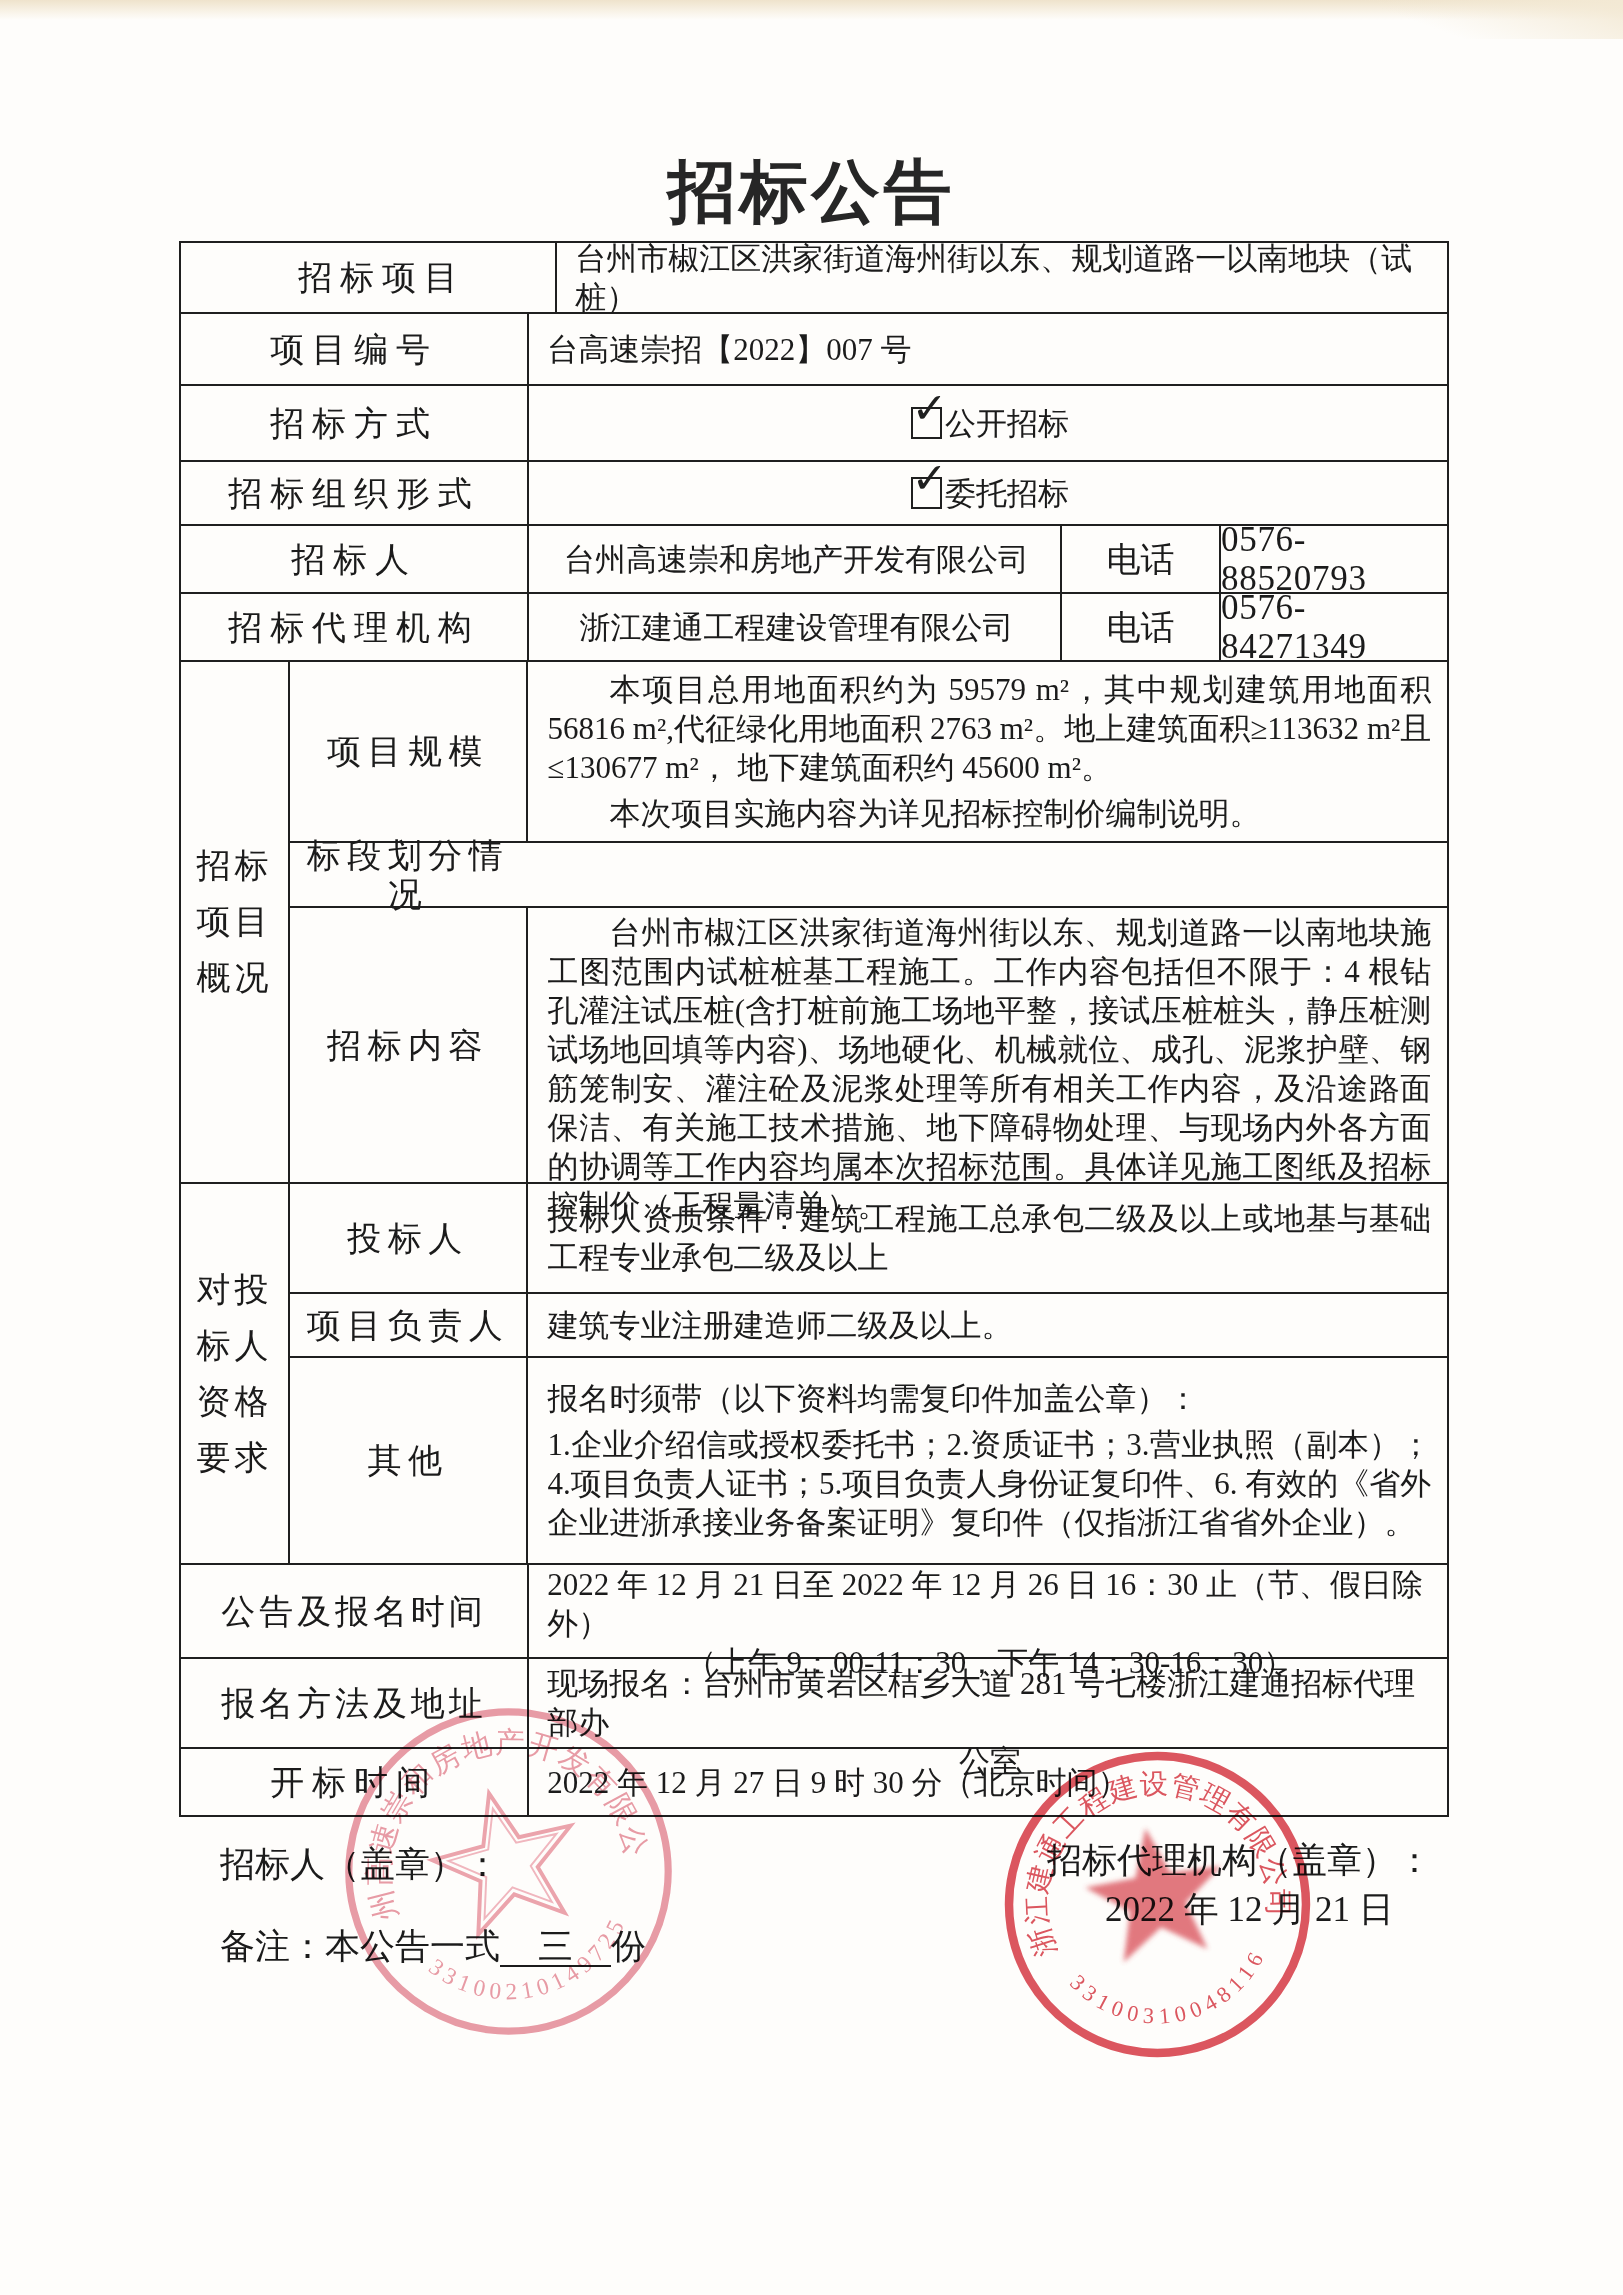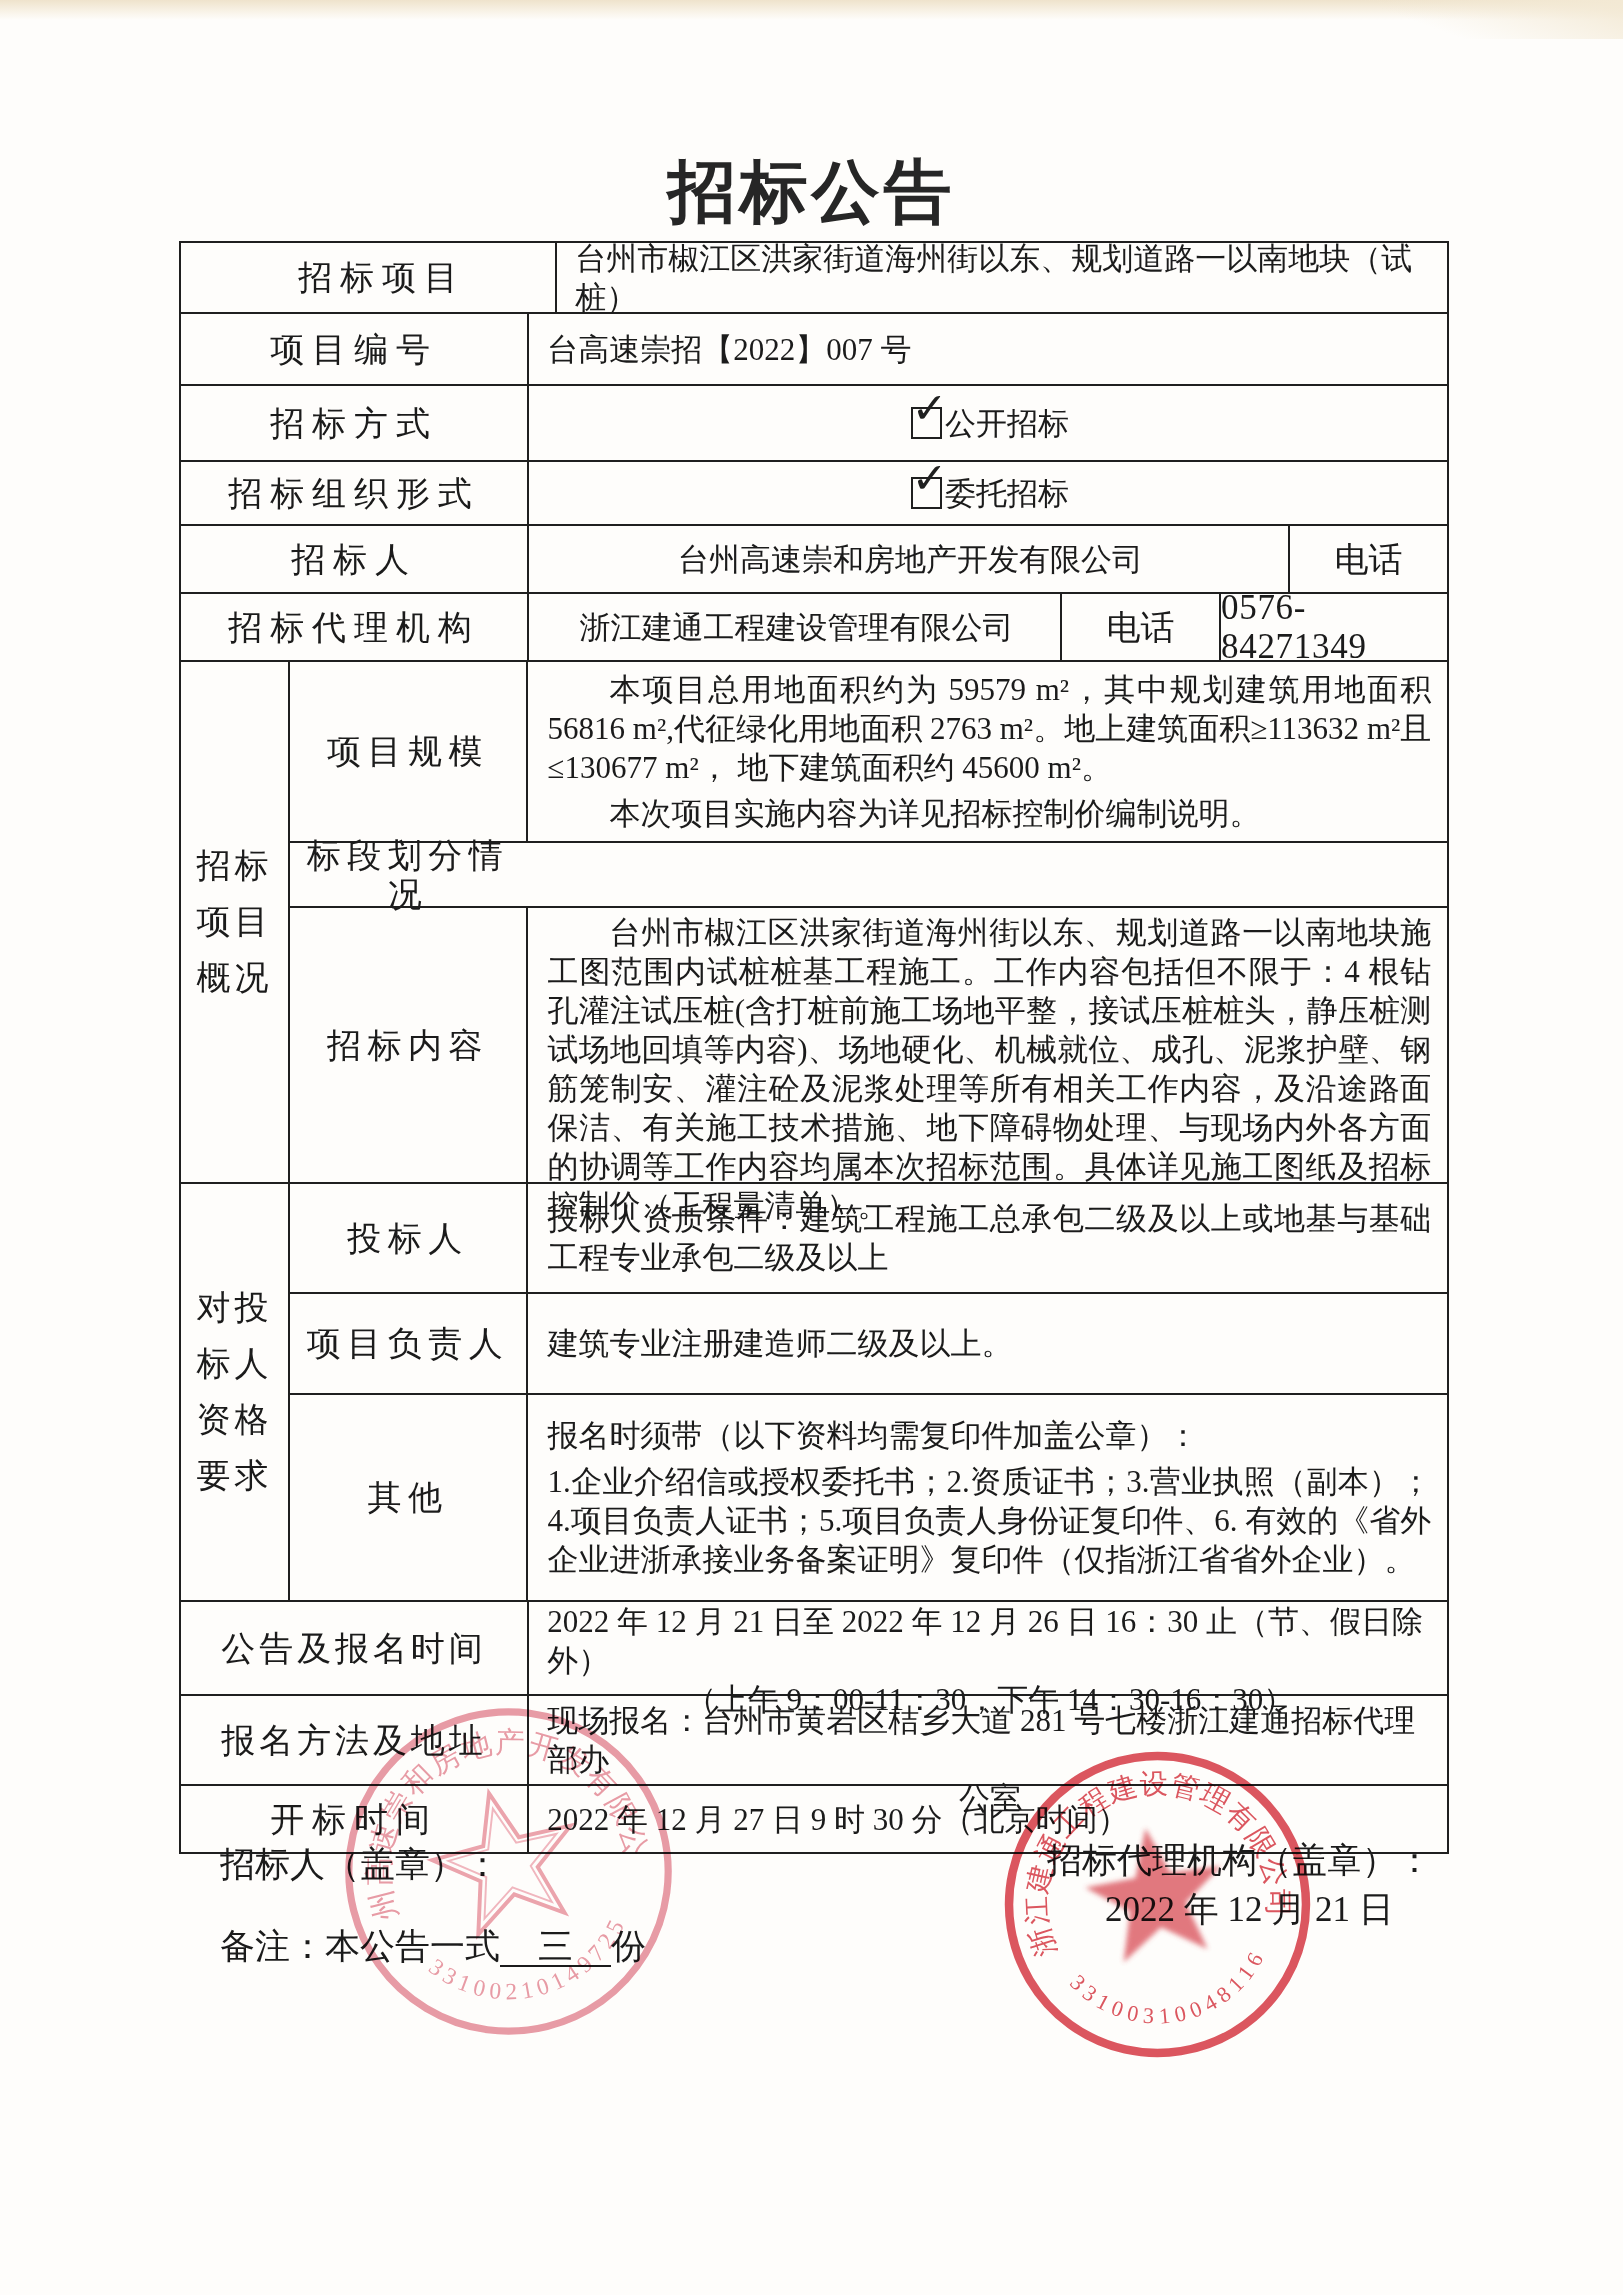--- a/index.html
+++ b/index.html
@@ -70,21 +70,21 @@
   .row-h1{height:69px;padding-left:28px;}
   .row-h2{height:72px;}
   .row-h3{height:76px;}
   .row-h4{height:64px;}
   .row-h5{height:68px;}
   .row-h6{height:68px;}
   .row-scale{height:179px;}
   .row-lots{height:65px;}
   .row-content{height:276px;}
   .row-bidder{height:108px;}
-  .row-pm{height:101px;}
+  .row-pm{height:64px;}
   .row-other{height:207px;}
   .row-time1{height:94px;}
   .row-addr{height:90px;}
   .row-open{height:68px;}
   .footer-text{position:absolute;font-size:35px;color:#1b1b1b;white-space:nowrap;}
   #bidder-seal-label{left:220px;top:1841px;}
   #agency-seal-label{left:1047px;top:1837px;}
   #agency-date{left:1105px;top:1886px;}
   #note-line{left:220px;top:1923px;}
   #note-line .blank{
@@ -132,20 +132,21 @@
           <span class="tick">✓</span>
         </span>
         <span>委托招标</span>
     </div>
   </div>
 
   <div class="tr row-h5">
     <div class="td lab">招标人</div>
     <div class="td val center">台州高速崇和房地产开发有限公司</div>
     <div class="td phone-lab">电话</div>
+    <div class="td phone-num">0576-88520793</div>
   </div>
 
   <div class="tr row-h6">
     <div class="td lab">招标代理机构</div>
     <div class="td val center">浙江建通工程建设管理有限公司</div>
     <div class="td phone-lab">电话</div>
     <div class="td phone-num">0576-84271349</div>
   </div>
 
   <div class="sec">

